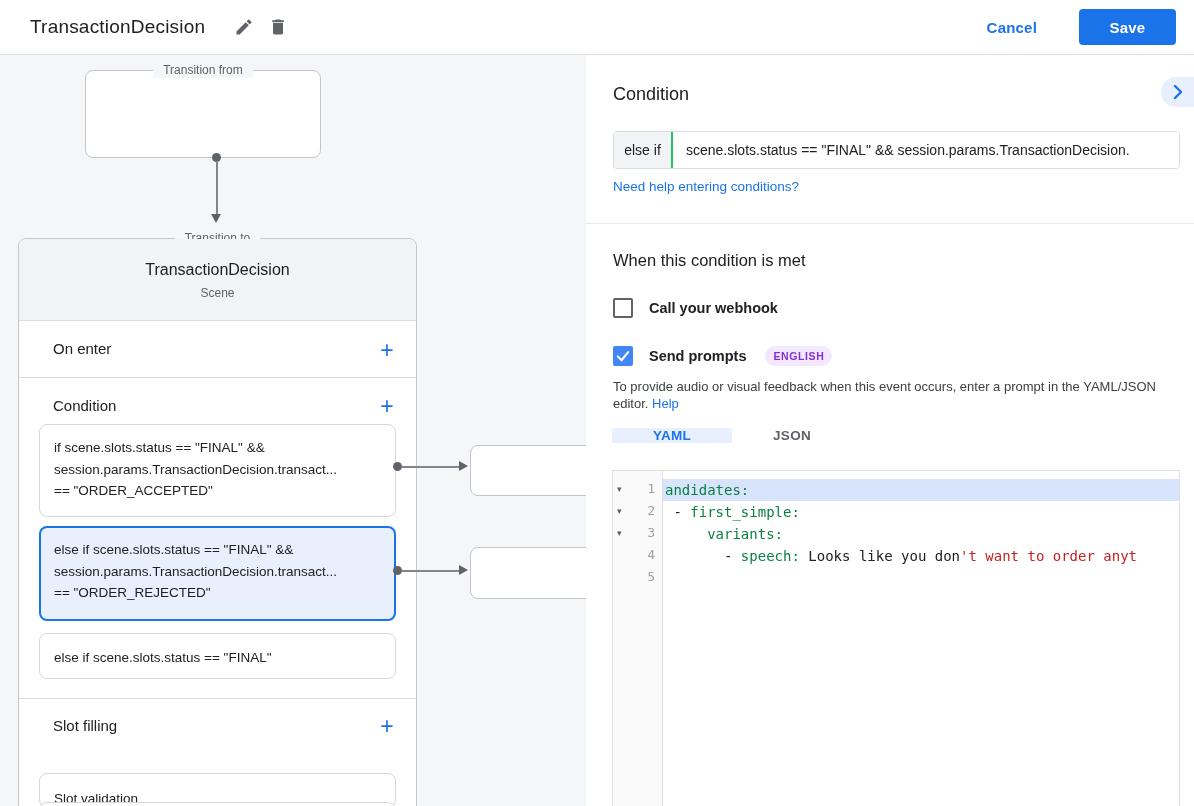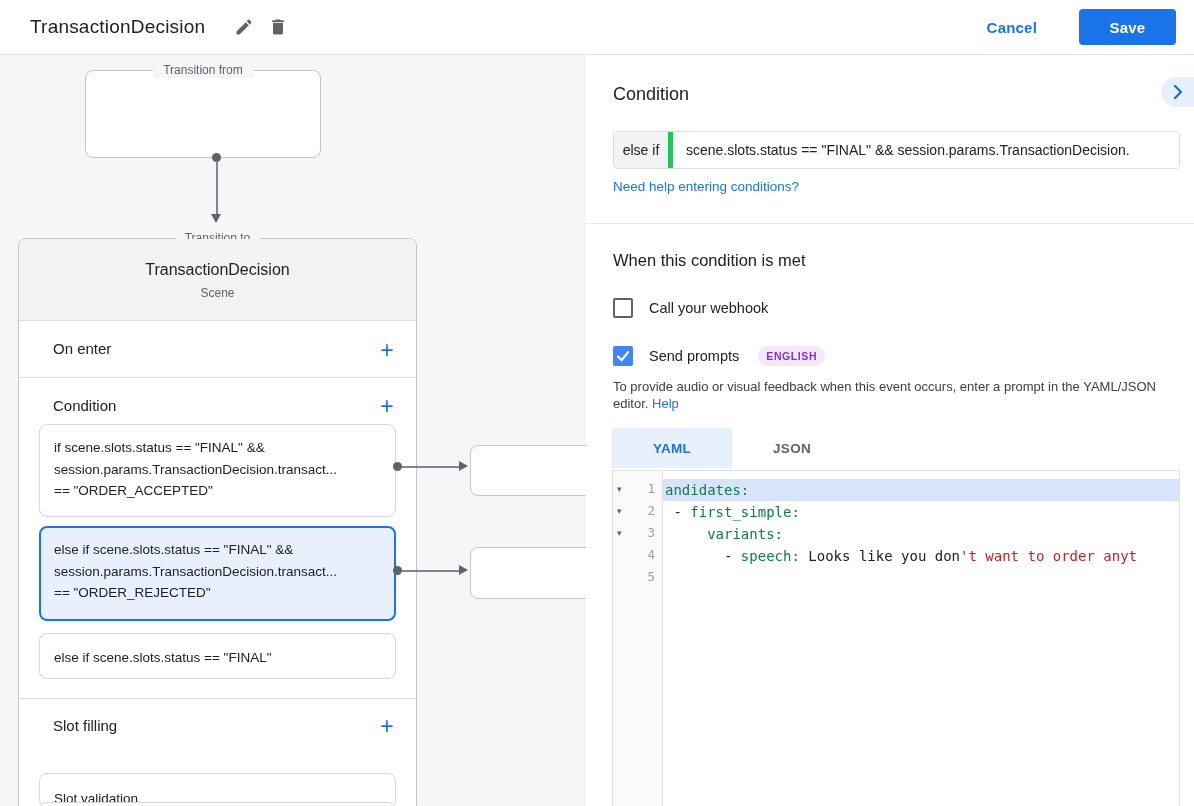--- a/index.html
+++ b/index.html
@@ -56,41 +56,41 @@
 
   .target-box { position:absolute; width:140px; background:#fff; border:1px solid #c3c6ca; border-radius:8px; }
 
   
   .panel { position:absolute; left:586px; top:55px; width:608px; height:751px; background:#fff; z-index:10; overflow:hidden; }
   .panel-title { position:absolute; left:27px; top:29px; font-size:18px; color:#202124; }
   .chevron-pill { position:absolute; right:0; top:22px; width:33px; height:30px; background:#e8f0fe;
                   border:none; border-radius:16px 0 0 16px; cursor:pointer; display:flex; align-items:center; justify-content:center; }
   .cond-row { position:absolute; left:27px; top:76px; width:567px; height:38px; border:1px solid #dadce0;
               border-radius:4px; display:flex; background:#fff; overflow:hidden; }
-  .cond-prefix { width:59px; background:#f1f3f4; border-right:5px solid #22c55e; display:flex;
+  .cond-prefix { width:59px; background:#f1f3f4; border-right:2px solid #22c55e; display:flex;
                  align-items:center; justify-content:center; font-size:14px; color:#202124; flex:none; }
   .cond-input { flex:1; border:none; outline:none; padding:0 13px; font-size:14px; color:#202124;
                 font-family:inherit; background:#fff; }
   .help-link { position:absolute; left:27px; top:124px; font-size:13.5px; color:#1a73e8; text-decoration:none; cursor:pointer; }
   .panel-divider { position:absolute; left:0; right:0; top:168px; height:1px; background:#e8eaed; }
   .when-title { position:absolute; left:27px; top:196px; font-size:16.5px; color:#202124; }
 
   .check-row { position:absolute; left:27px; display:flex; align-items:center; }
   .checkbox { width:20px; height:20px; border:2px solid #5f6368; border-radius:2px; background:#fff;
               cursor:pointer; flex:none; display:flex; align-items:center; justify-content:center; }
   .checkbox.checked { background:#4285f4; border-color:#4285f4; }
-  .check-label { margin-left:16px; font-size:14.5px; font-weight:400; color:#202124; }
+  .check-label { margin-left:16px; font-size:14.5px; font-weight:700; color:#202124; }
   .lang-badge { margin-left:19px; background:#f3e8fd; color:#8430ce; font-size:10.5px; font-weight:700;
                 letter-spacing:.6px; padding:4px 8px; border-radius:10px; }
 
   .desc { position:absolute; left:27px; top:323px; width:566px; font-size:13px; color:#3c4043; line-height:17px; }
   .desc a { color:#1a73e8; text-decoration:none; cursor:pointer; }
 
   .tabs { position:absolute; left:26px; top:373px; display:flex; }
-  .tab { width:120px; height:40px; display:flex; align-items:center; justify-content:center;
+  .tab { width:120px; height:15px; display:flex; align-items:center; justify-content:center;
          font-size:13.5px; font-weight:700; color:#5f6368; cursor:pointer; border-radius:4px 4px 0 0; letter-spacing:.3px; }
   .tab.active { background:#e8f0fe; color:#1a73e8; }
 
   .editor { position:absolute; left:26px; top:415px; width:568px; height:340px; border:1px solid #e0e0e0;
             background:#fff; display:flex; }
   .gutter { width:50px; background:#fafafa; border-right:1px solid #e0e0e0; padding-top:8px; flex:none; }
   .grow { position:relative; height:22px; }
   .fold { position:absolute; left:4px; top:3px; font-size:9px; color:#616161; cursor:pointer; line-height:14px; }
   .lnum { position:absolute; right:7px; top:2px; font-family:"DejaVu Sans Mono", monospace; font-size:12.5px; color:#9aa0a6; }
   .code { flex:1; padding-top:8px; font-family:"DejaVu Sans Mono", monospace; font-size:14px; overflow:hidden; cursor:text; }

